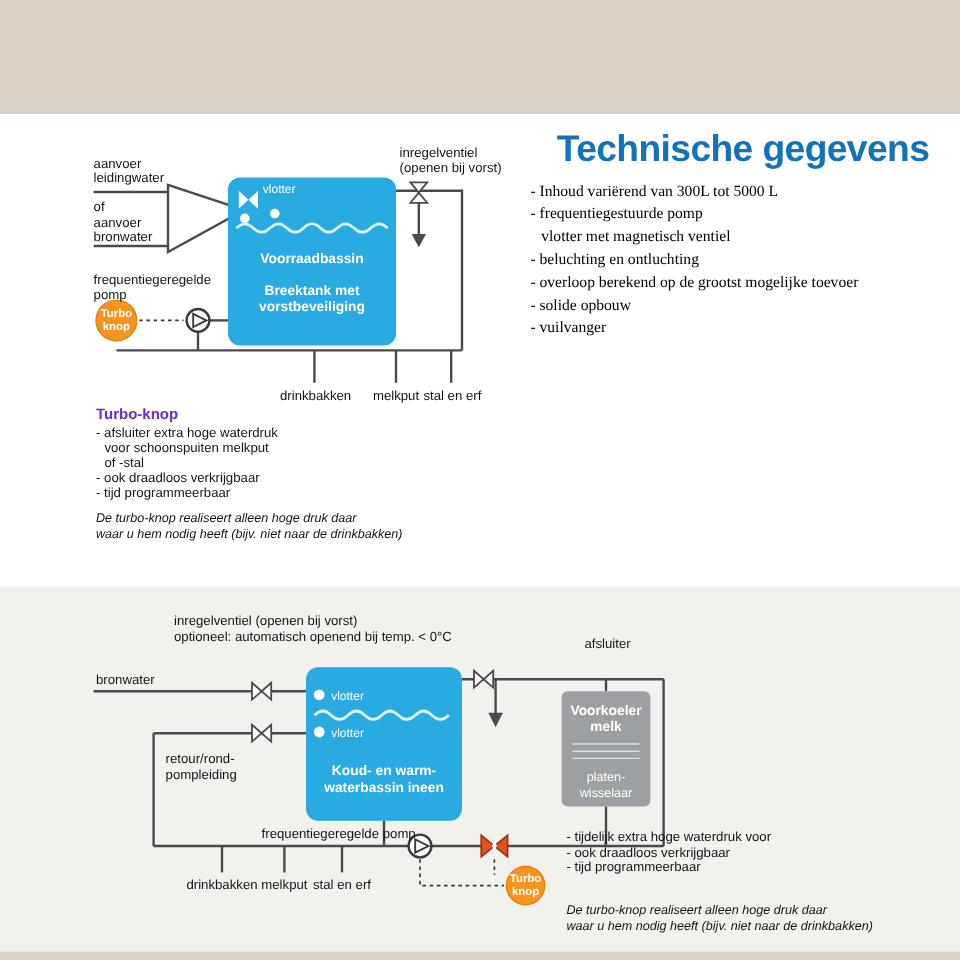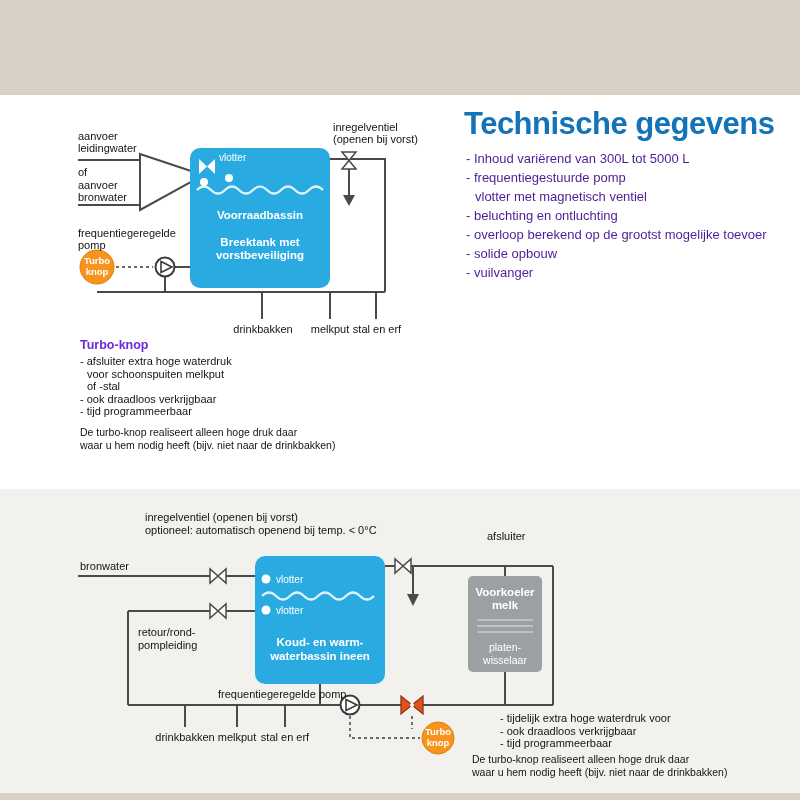--- a/index.html
+++ b/index.html
@@ -14,32 +14,32 @@
   .panel-bottom { position:absolute; left:0; top:489px; width:800px; height:304px; background:#f3f1ed; }
 
   svg { position:absolute; overflow:visible; }
   #svg1 { left:60px; top:100px; }
   #svg2 { left:70px; top:500px; }
 
   .heading {
     position:absolute; left:464px; top:106px;
     font-size:31px; font-weight:bold; color:#1273b8; letter-spacing:-0.5px;
   }
-  .spec { position:absolute; left:466px; top:149px; font-size:13px; line-height:19px; color:#4c1d95; width:330px; }
+  .spec { position:absolute; left:442px; top:149px; font-size:13px; line-height:19px; color:#000000; width:330px;font-family:Liberation Serif, serif; }
   .spec .cont { margin-left:9px; }
 
   .turbo-block { position:absolute; left:80px; top:338px; }
   .turbo-title { font-size:12.5px; font-weight:bold; color:#6d28d9; margin-bottom:3px; }
   .turbo-line  { font-size:11px; line-height:12.5px; color:#141414; }
   .turbo-line.cont { margin-left:7px; }
 
-  .note { position:absolute; font-size:10.5px; line-height:12.5px; color:#141414; }
+  .note { position:absolute; font-size:10.5px; line-height:12.5px; font-style:italic; color:#141414; }
   #note1 { left:80px;  top:426px; }
   #note2 { left:472px; top:753px; }
-  .turbo2-block { position:absolute; left:472px; top:712px; width:240px;margin-left:28px; }
+  .turbo2-block { position:absolute; left:472px; top:692px; width:240px; }
 
   
   text  { font-family:"Liberation Sans", sans-serif; }
   .lbl  { font-size:11px;   fill:#141414; }
   .wsm  { font-size:10px;   fill:#ffffff; }
   .wttl { font-size:11.5px; font-weight:bold; fill:#ffffff; }
   .wttl2{ font-size:10.5px; fill:#ffffff; }
   .tlbl { font-size:9.5px;  font-weight:bold; fill:#ffffff; }
   .pipe  { stroke:#4a4a4a; stroke-width:2; fill:none; }
   .dash  { stroke:#3a3a3a; stroke-width:1.4; fill:none; stroke-dasharray:3,3; }

